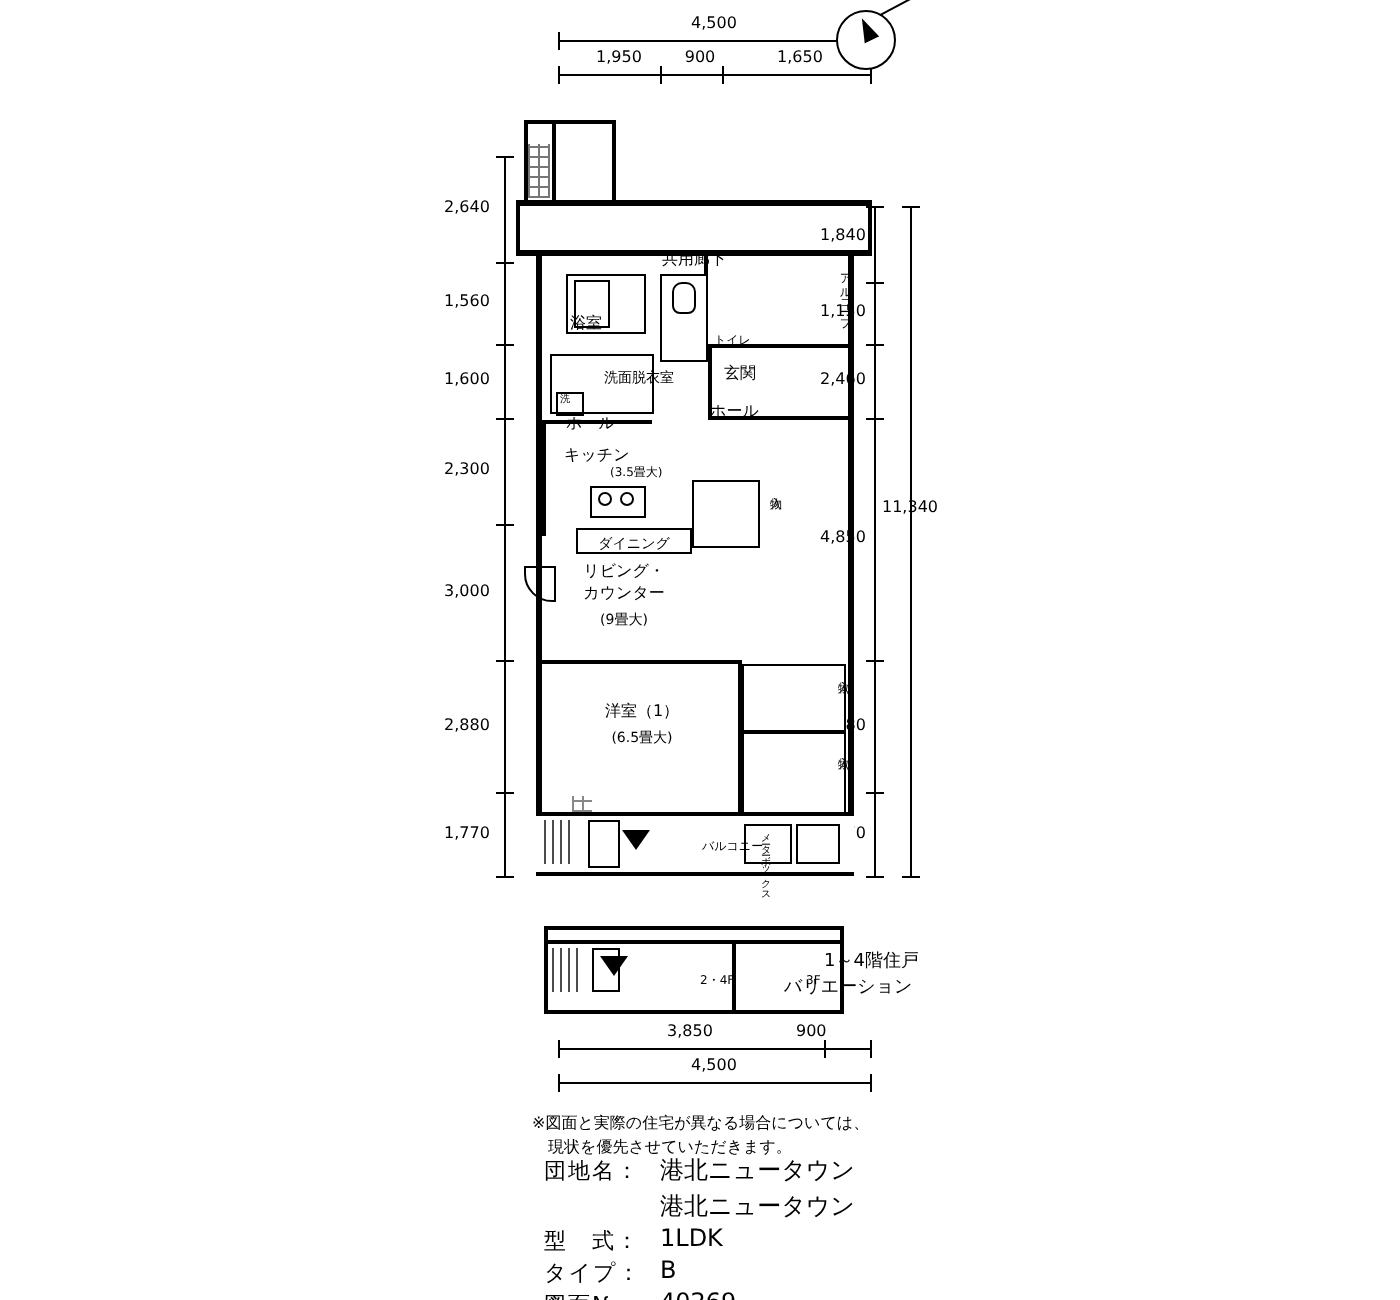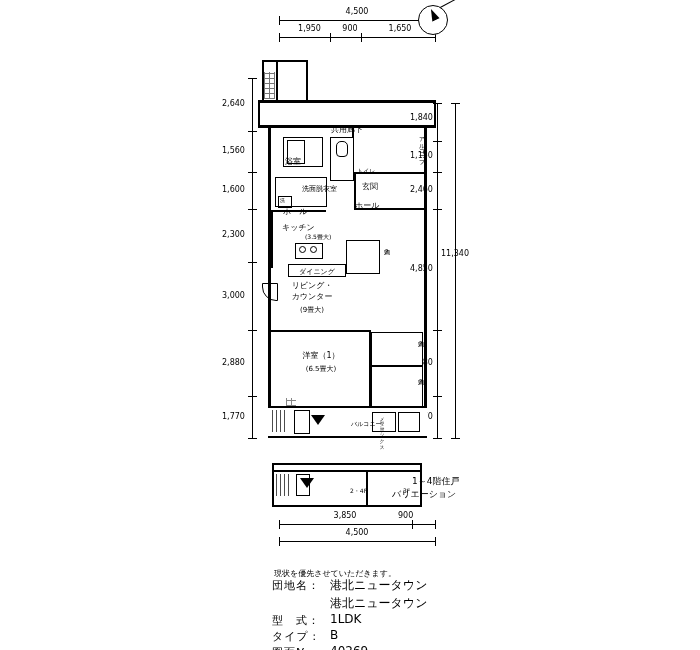--- a/index.html
+++ b/index.html
@@ -273,20 +273,21 @@
   <div class="abs tick" style="left:412px; top:520px; width:1px; height:9px;"></div>
   <div class="abs tick" style="left:435px; top:520px; width:1px; height:9px;"></div>
   <div class="abs t8 ctr" style="left:285px; top:512px; width:120px;">3,850</div>
   <div class="abs t8" style="left:398px; top:512px;">900</div>
 
   <div class="abs dimh" style="left:279px; top:541px; width:156px;"></div>
   <div class="abs tick" style="left:279px; top:537px; width:1px; height:9px;"></div>
   <div class="abs tick" style="left:435px; top:537px; width:1px; height:9px;"></div>
   <div class="abs t8 ctr" style="left:277px; top:529px; width:160px;">4,500</div>
 
+  <div class="abs note" style="left:266px; top:556px;">※図面と実際の住宅が異なる場合については、</div>
   <div class="abs note" style="left:266px; top:568px;">　現状を優先させていただきます。</div>
 
   <div class="abs footer-label" style="left:272px; top:578px;">団地名：</div>
   <div class="abs footer-val" style="left:330px; top:577px;">港北ニュータウン</div>
   <div class="abs footer-val" style="left:330px; top:595px;">港北ニュータウン</div>
 
   <div class="abs footer-label" style="left:272px; top:613px;">型　式：</div>
   <div class="abs footer-val" style="left:330px; top:612px;">1LDK</div>
 
   <div class="abs footer-label" style="left:272px; top:629px;">タイプ：</div>

